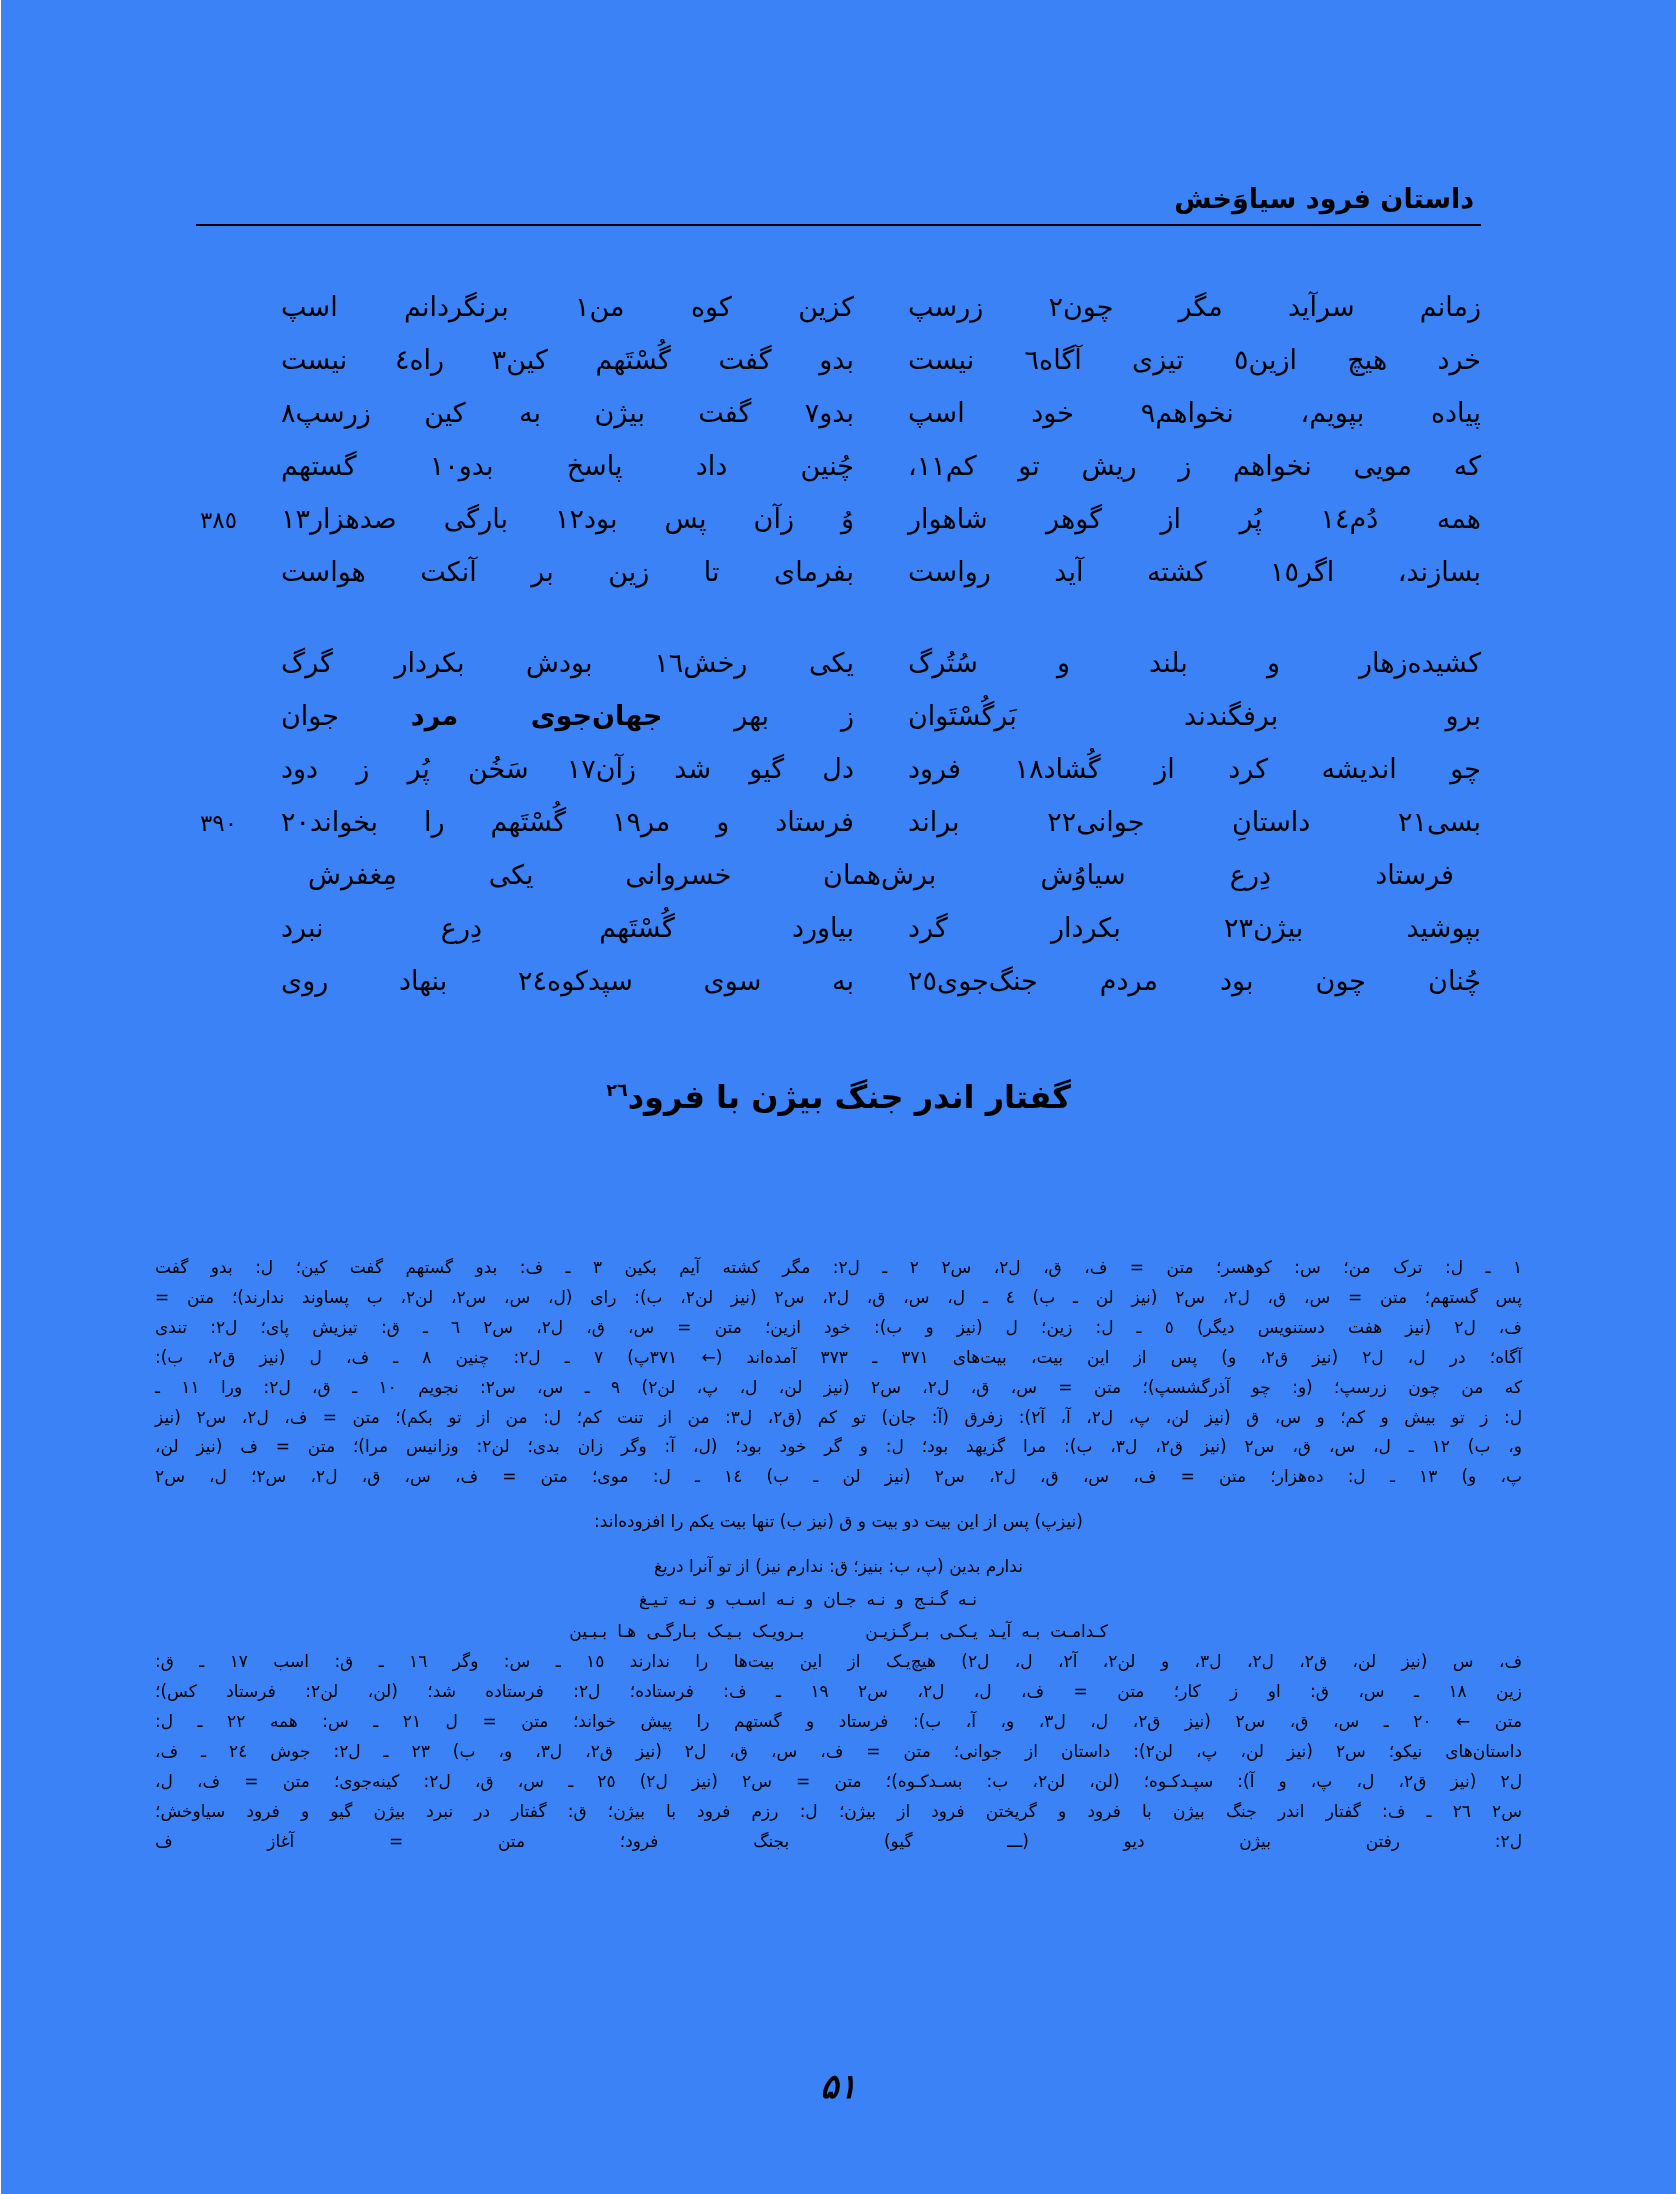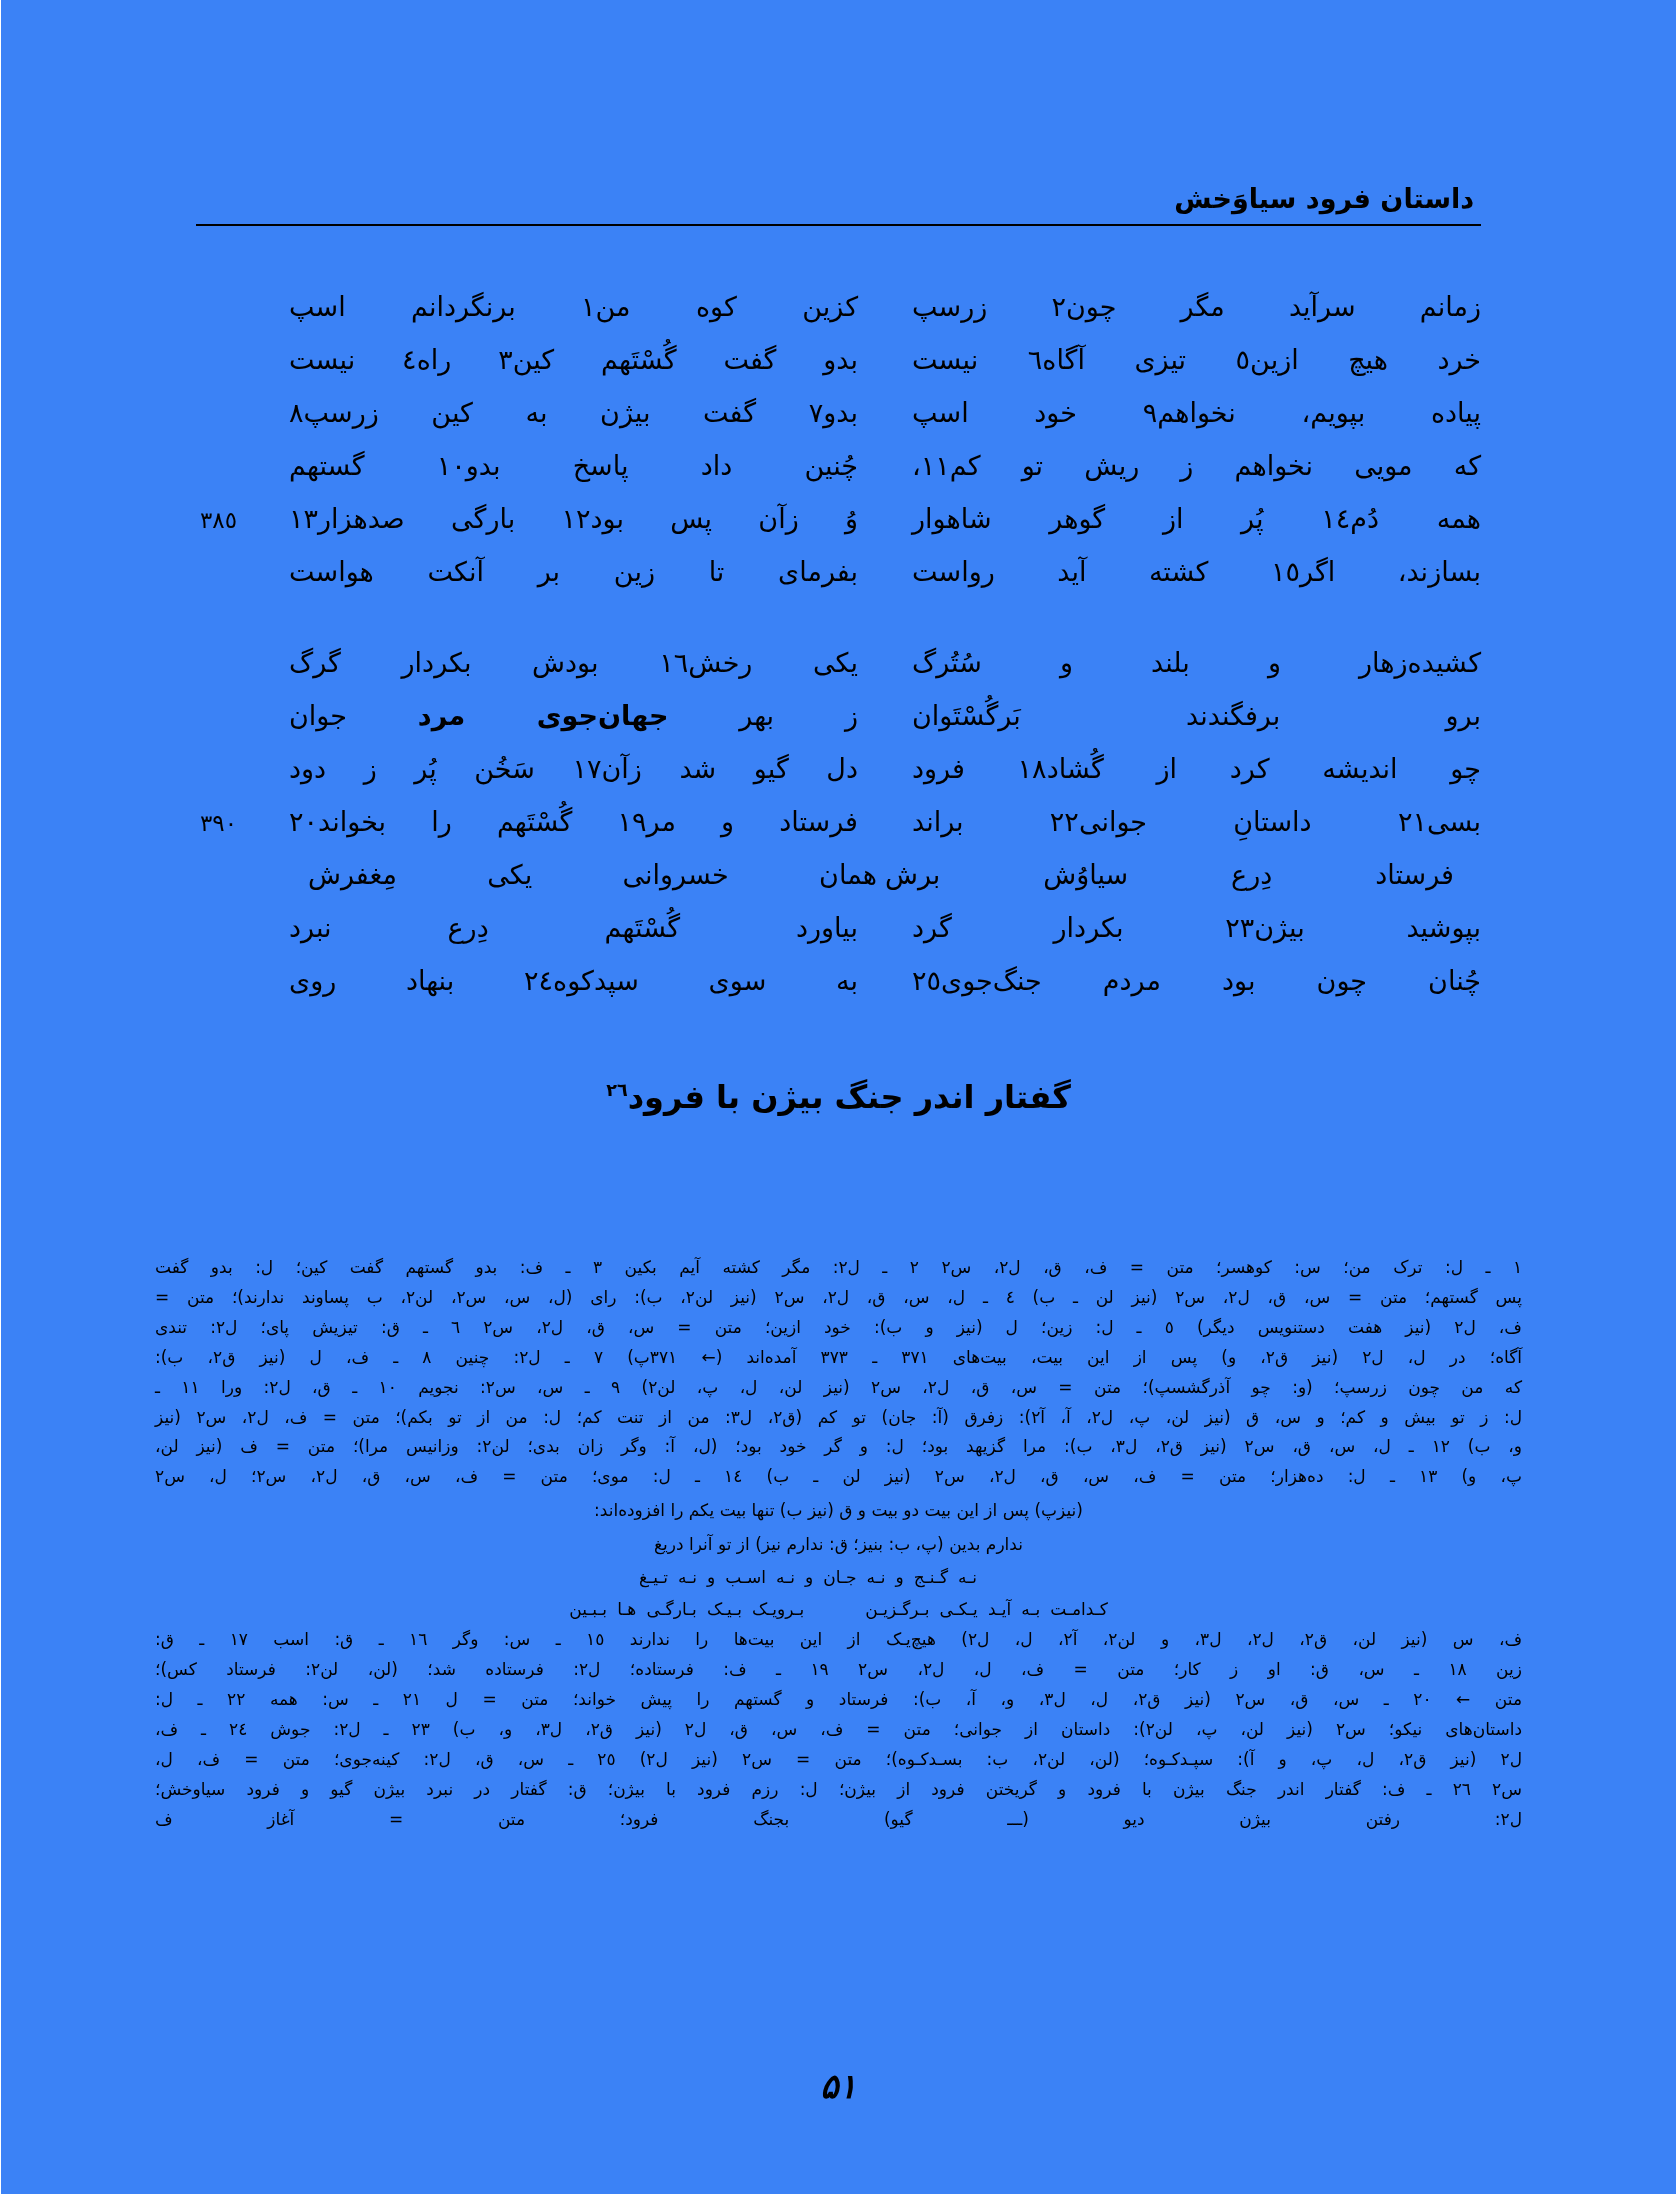--- a/index.html
+++ b/index.html
@@ -70,21 +70,21 @@
   }
   .hemistich {
     flex: 1 1 0;
     font-size: 27px;
     line-height: 1.25;
     text-align: justify;
     text-align-last: justify;
     white-space: nowrap;
   }
   .hemistich.h1 { padding-left: 27px; }
-  .hemistich.h2 { padding-right: 27px; margin-left: 8px; }
+  .hemistich.h2 { padding-right: 27px; }
   .hemistich b { font-weight: bold; }
 
   
   .section-heading {
     position: absolute;
     top: 1078px;
     right: 196px;
     left: 196px;
     text-align: center;
     font-size: 32px;
@@ -108,21 +108,21 @@
     text-align-last: justify;
   }
   .fnote-flow {
     text-align: justify;
     text-align-last: justify;
   }
 
   .fn-centered {
     text-align: right;
     text-align-last: center;
-    margin-top: 4px;
+    margin-top: 15px;
   }
   .fn-verse {
     display: flex;
     justify-content: center;
     gap: 61px;
     margin-top: 2.7px;
   }
   .fn-verse .fv {
     white-space: nowrap;
     letter-spacing: 0.8px;

